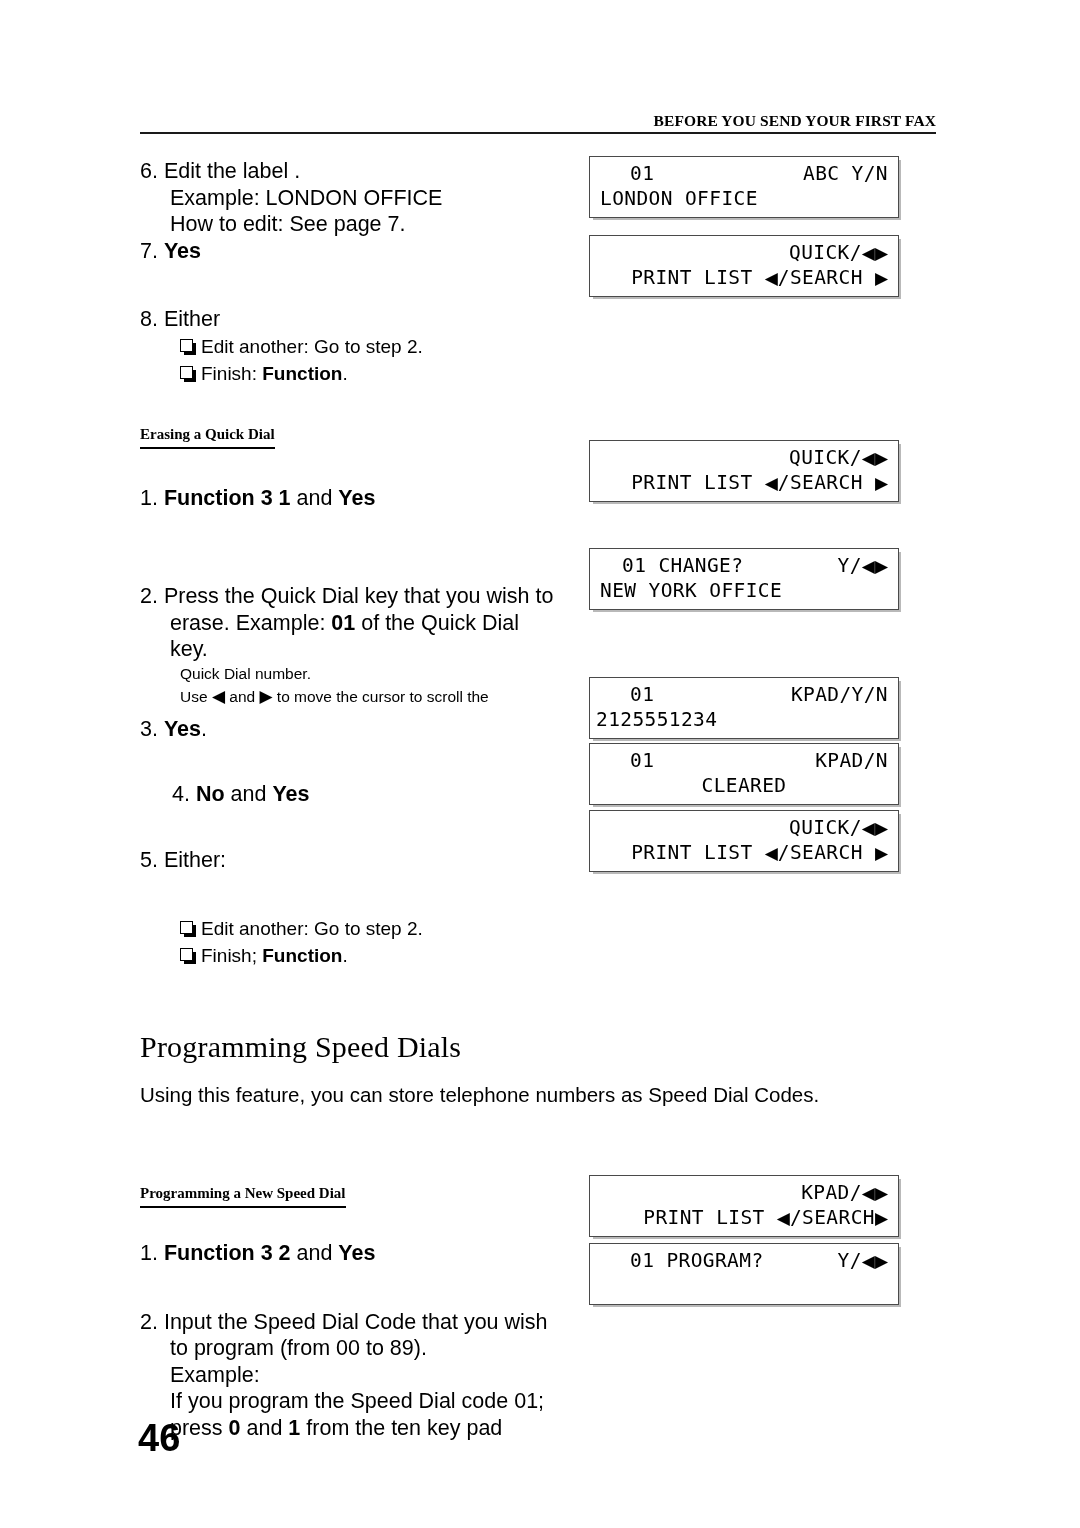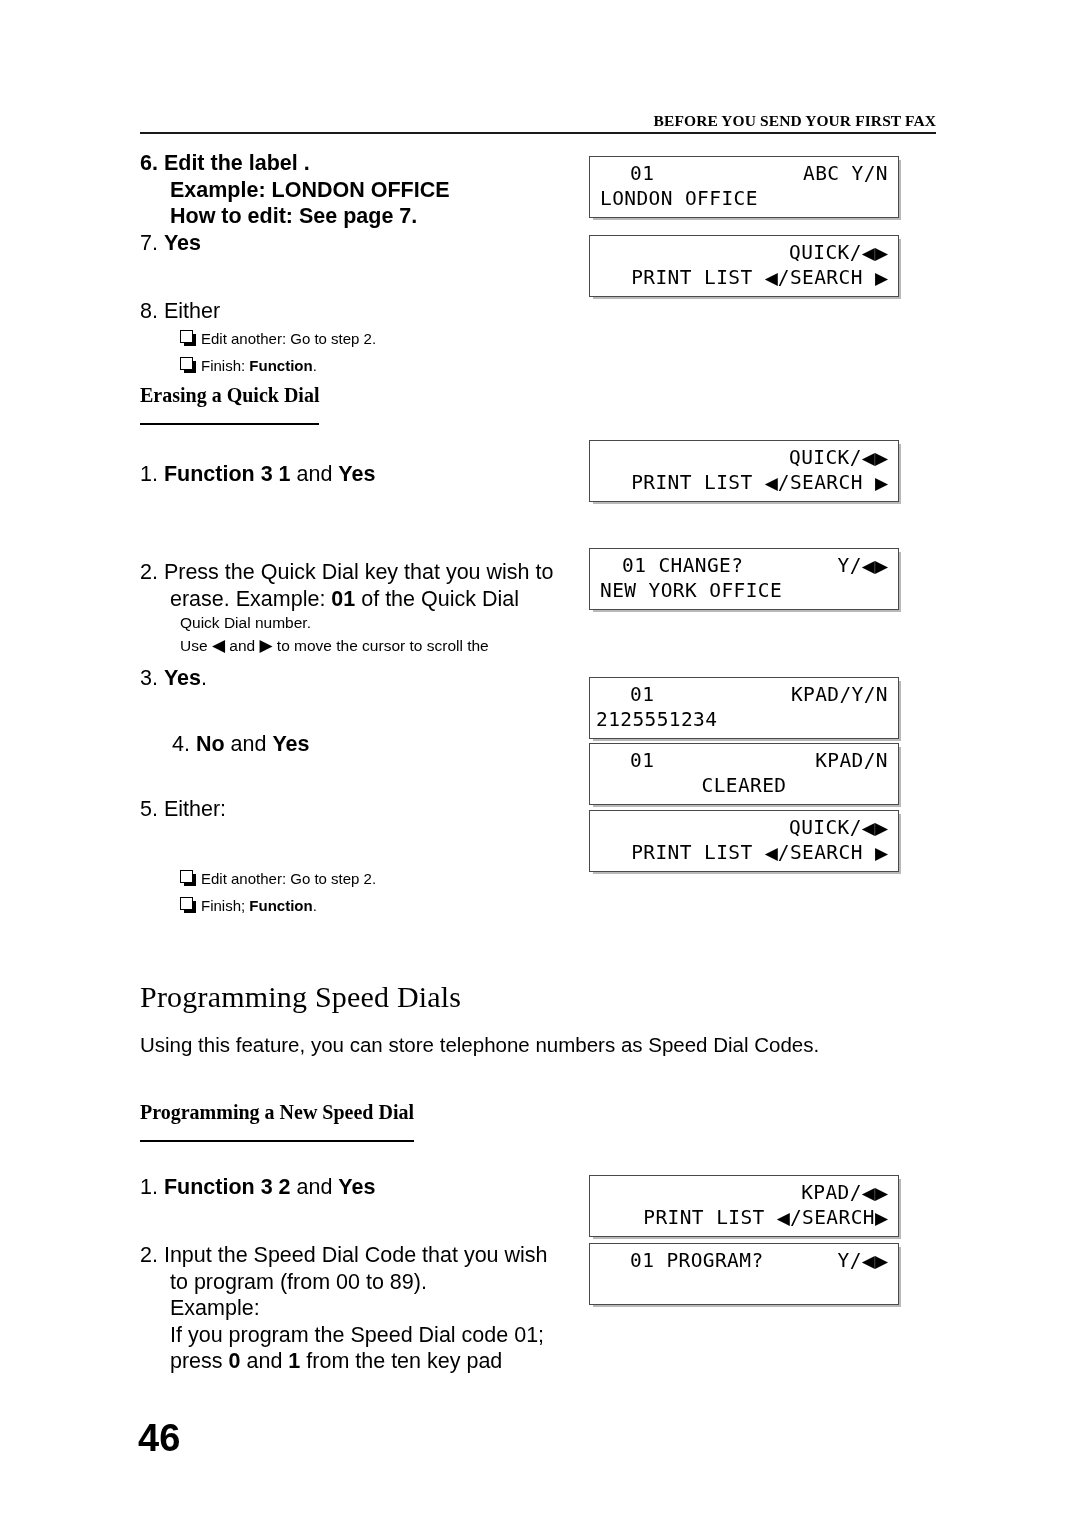--- a/index.html
+++ b/index.html
@@ -69,21 +69,21 @@
   b, .b { font-weight: bold; }
 
   .note {
     font-size: 15.5px;
     line-height: 22px;
     padding-left: 40px;
   }
 
   
   .bullet-line {
-    font-size: 15px;
+    font-size: 19px;
     line-height: 27px;
     padding-left: 40px;
     display: flex;
     align-items: baseline;
   }
   .sq-shadow {
     position: relative;
     display: inline-block;
     width: 15px;
     height: 15px;
@@ -105,26 +105,27 @@
     width: 11px; height: 11px;
     background: #fff;
     border: 1.6px solid #000;
     box-sizing: content-box;
   }
 
   
   .subhead {
     font-family: "Liberation Serif", serif;
     font-weight: bold;
-    font-size: 20px;
+    font-size: 15px;
     line-height: 24px;
     display: inline-block;
     border-bottom: 2.4px solid #000;
-    padding-bottom: 16px;
+    padding-bottom: 1px;
     white-space: nowrap;
+    margin-top: 31px;
   }
 
   
   .secthead {
     font-family: "Liberation Serif", serif;
     font-weight: normal;
     font-size: 30px;
     line-height: 36px;
     letter-spacing: 0.2px;
   }
@@ -179,21 +180,21 @@
 
 <div class="page">
 
   <div class="running-header">
     <div class="rh-text">BEFORE YOU SEND YOUR FIRST FAX</div>
     <div class="rh-rule"></div>
   </div>
 
   <div class="col-left">
 
-    <div class="step" style="margin-top:0;font-weight:bold;">
+    <div class="step" style="margin-top:8px;">
       <div>6. Edit the label .</div>
       <div class="ind1">Example: LONDON OFFICE</div>
       <div class="ind1">How to edit: See page 7.</div>
     </div>
 
     <div class="step" style="margin-top:0px;">
       <span>7. </span><b>Yes</b>
     </div>
 
     <div class="step" style="margin-top:42px;">
@@ -212,20 +213,21 @@
       <span class="subhead">Erasing a Quick Dial</span>
     </div>
 
     <div class="step" style="margin-top:36px;">
       <span>1. </span><b>Function 3 1</b><span> and </span><b>Yes</b>
     </div>
 
     <div class="step" style="margin-top:72px;">
       <div>2. Press the Quick Dial key that you wish to</div>
       <div class="ind1"><span>erase. Example: </span><b>01</b><span> of the Quick Dial</span></div>
+      <div class="ind1">key.</div>
     </div>
     <div class="note">
       <div>Quick Dial number.</div>
       <div><span>Use </span><span class="arr">◀</span><span> and </span><span class="arr">▶</span><span> to move the cursor to scroll the</span></div>
     </div>
 
     <div class="step" style="margin-top:8px;">
       <span>3. </span><b>Yes</b><span>.</span>
     </div>
 

